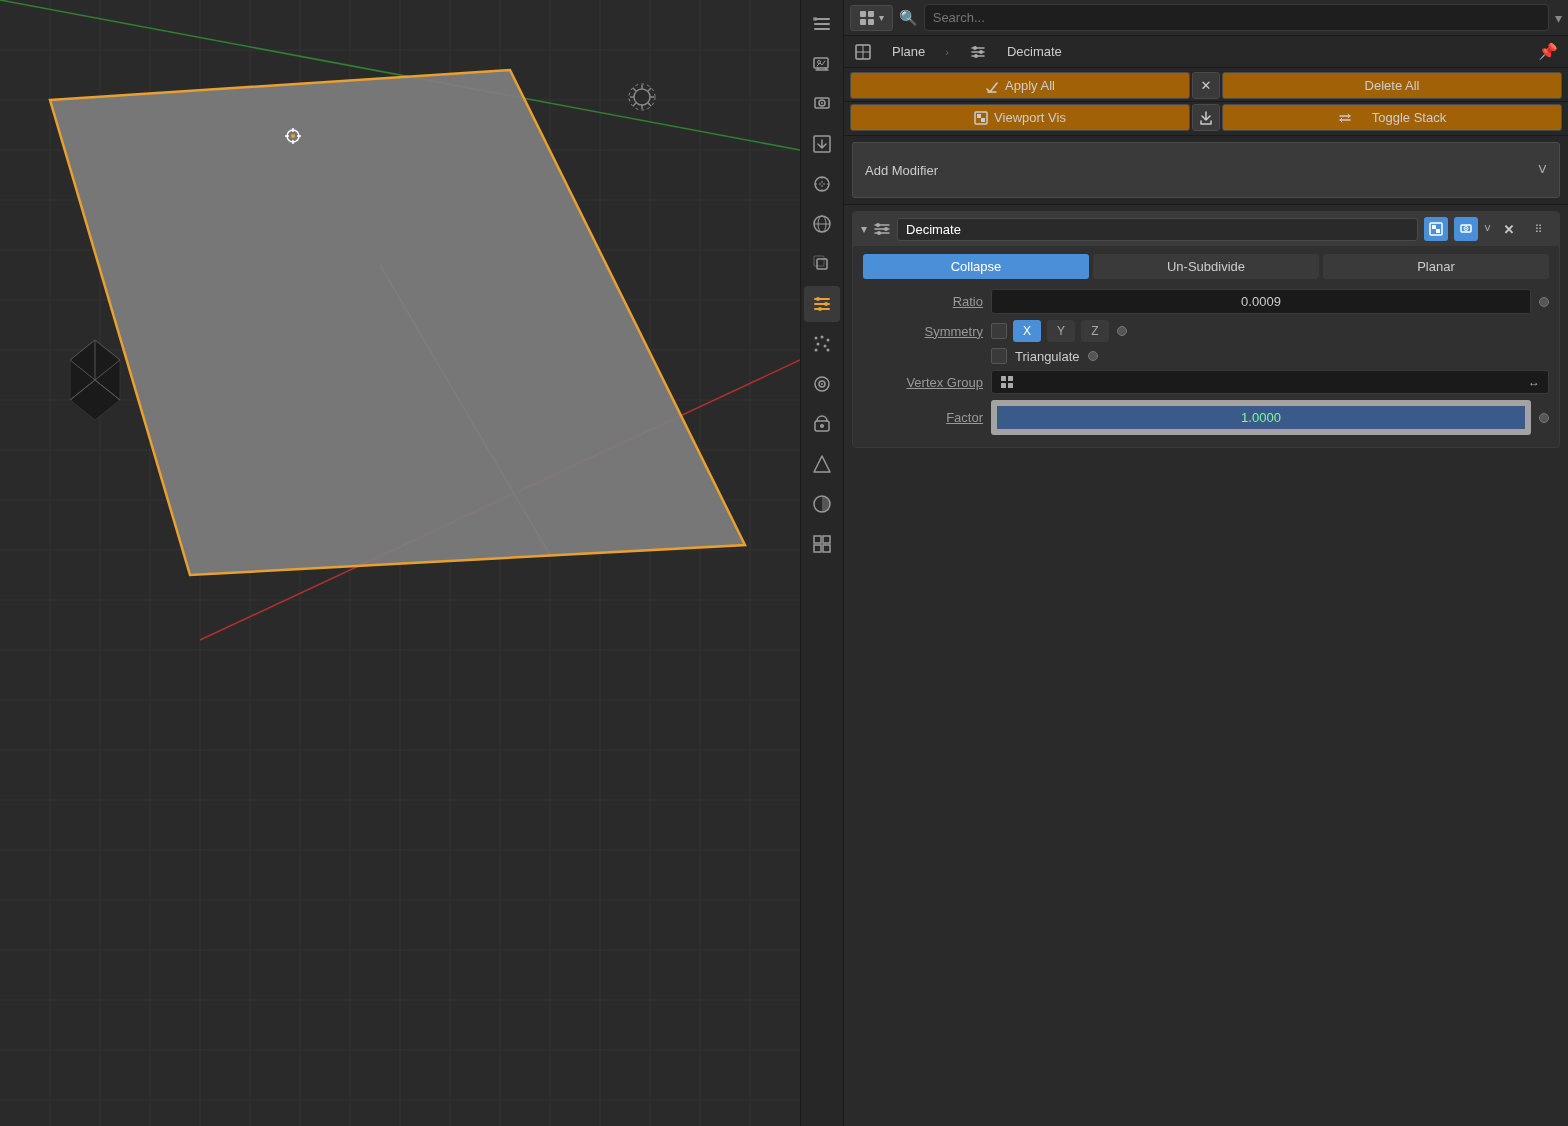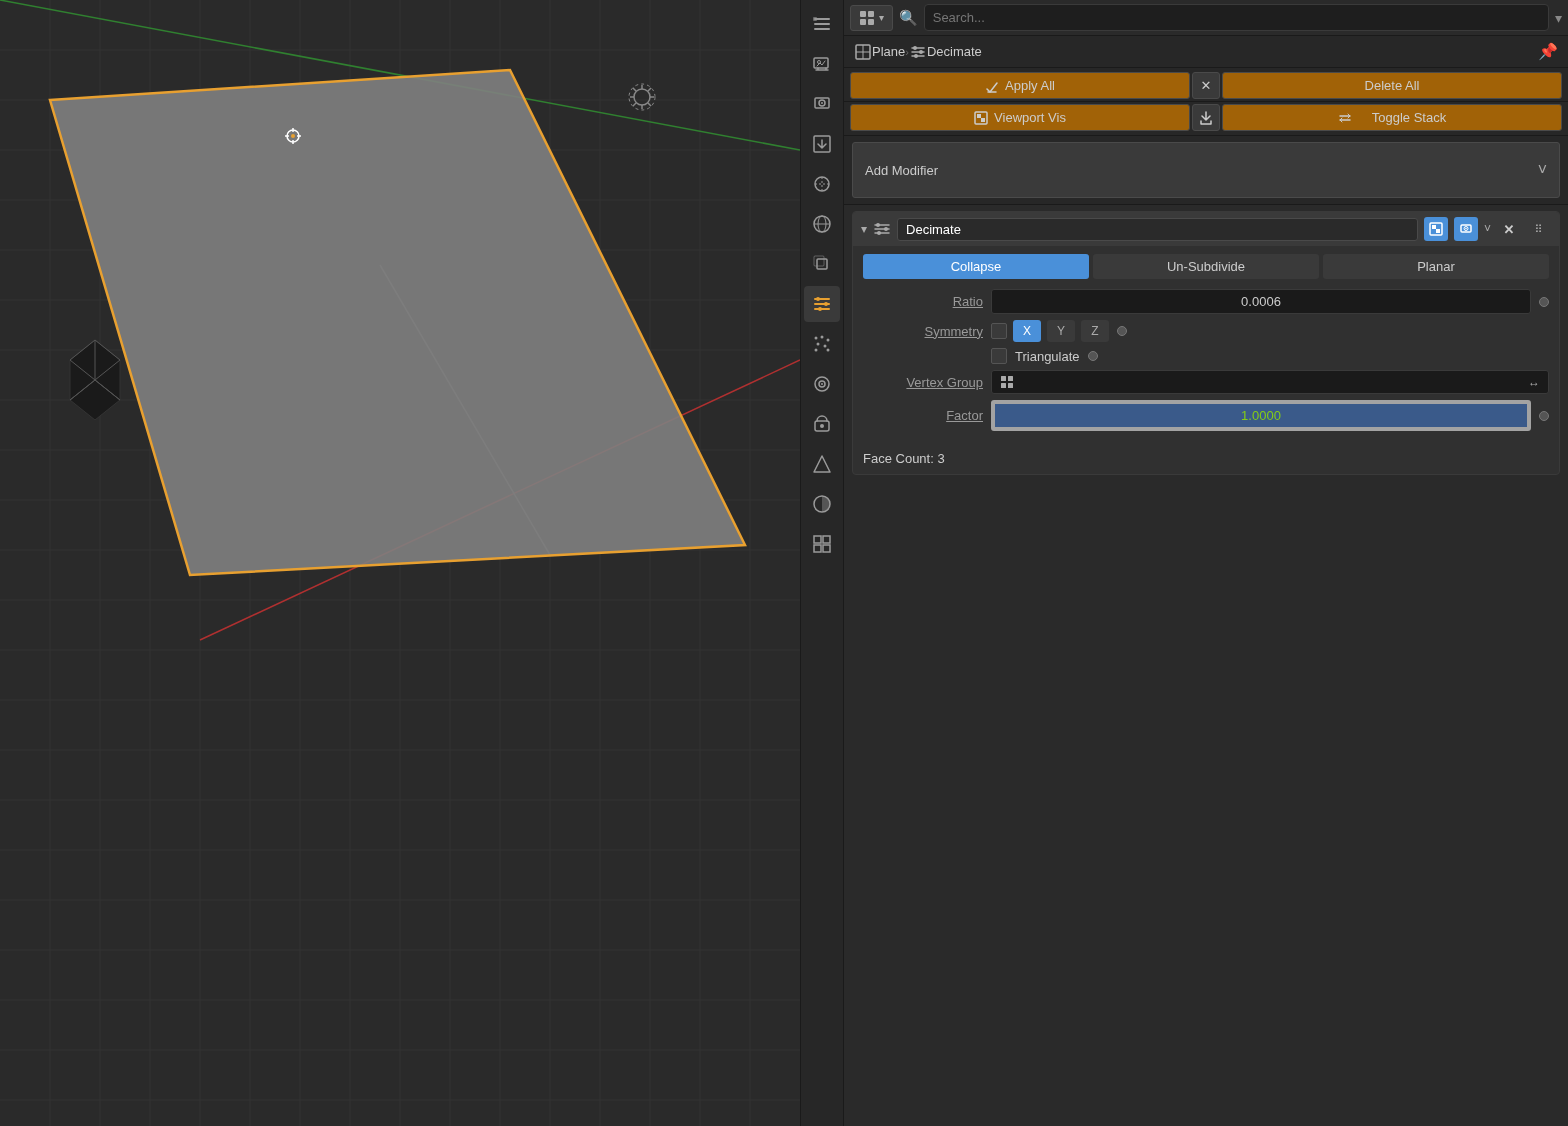--- a/index.html
+++ b/index.html
@@ -67,21 +67,21 @@
       overflow-y: auto;
     }
 
     
     #breadcrumb {
       display: flex;
       align-items: center;
       padding: 6px 10px;
       background: #272727;
       border-bottom: 1px solid #1a1a1a;
-      gap: 0;
+      gap: 20px;
       font-size: 13px;
       color: #ccc;
     }
 
     .breadcrumb-arrow {
       color: #666;
       font-size: 11px;
     }
 
     .breadcrumb-pin {
@@ -304,23 +304,23 @@
     .vgroup-arrows {
       margin-left: auto;
       color: #aaa;
       font-size: 12px;
     }
 
     
     .factor-field {
       flex: 1;
       background: #3a5a8a;
-      border: 4px solid #a3a3a3;
-      border-radius: 3px;
-      color: #84cc16;
+      border: 6px solid #a3a3a3;
+      border-radius: 3px;
+      color: #86efac;
       padding: 4px 8px;
       font-size: 13px;
       text-align: center;
     }
 
     
     #face-count-row {
       padding: 8px 10px;
       font-size: 13px;
       color: #ccc;
@@ -680,21 +680,21 @@
       <div class="mod-tab">
         <span>Planar</span>
       </div>
     </div>
 
     <div id="modifier-props">
 
       <div class="prop-row">
         <span class="prop-label">Ratio</span>
         <div class="prop-field">
-          <span>0.0006</span>
+          <span>0.0009</span>
         </div>
         <div class="prop-dot"></div>
       </div>
 
       <div class="prop-row">
         <span class="prop-label">Symmetry</span>
         <div class="symmetry-row">
           <div class="sym-checkbox"></div>
           <div class="sym-btn">
             <span>X</span>
@@ -734,19 +734,16 @@
       <div class="prop-row">
         <span class="prop-label">Factor</span>
         <div class="factor-field">
           <span>1.0000</span>
         </div>
         <div class="prop-dot"></div>
       </div>
 
     </div>
 
-    <div id="face-count-row">
-      <span>Face Count: 3</span>
-    </div>
 
   </div>
 
 </div>
 
 </body></html>

